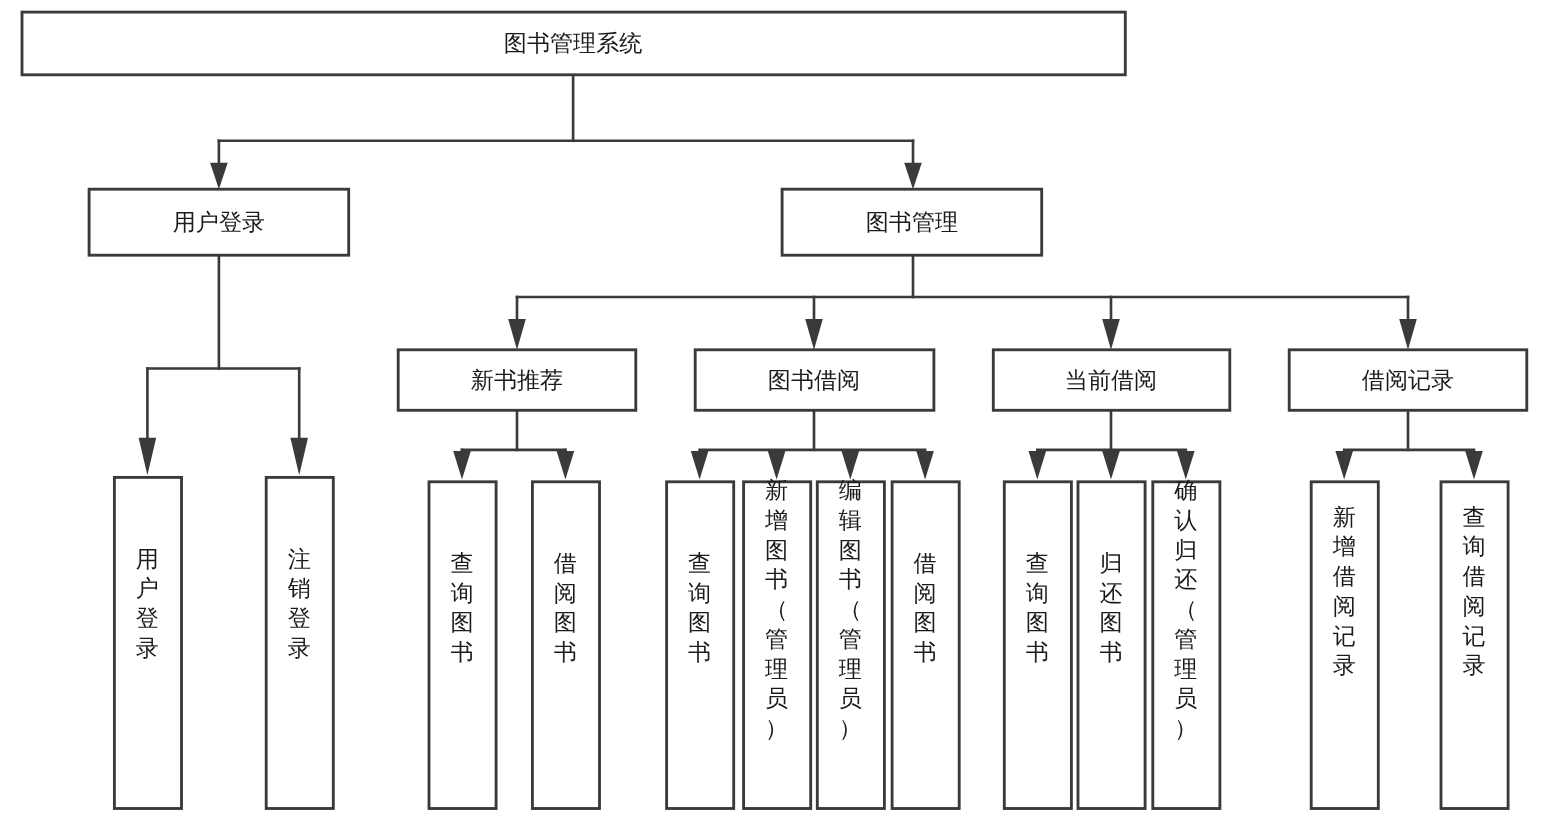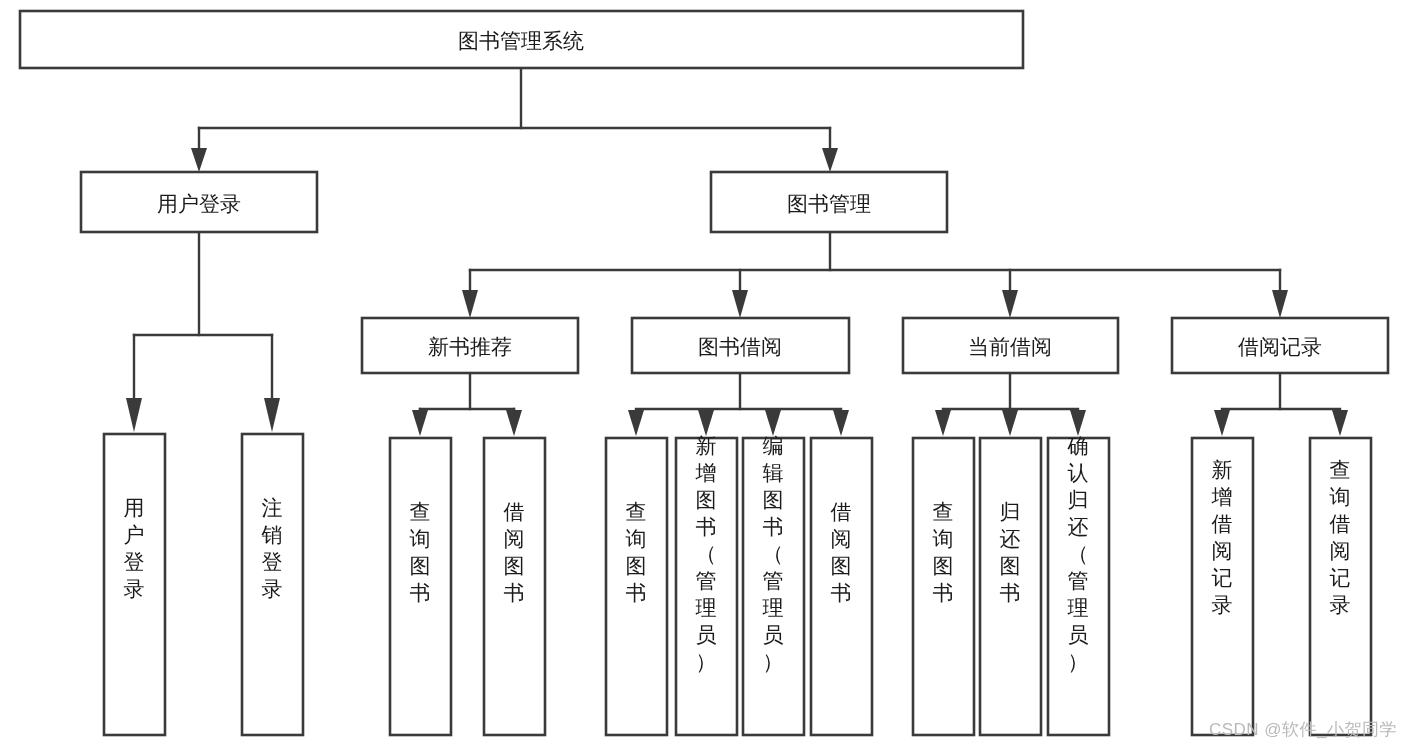--- a/index.html
+++ b/index.html
@@ -232,15 +232,14 @@
       <text class="node-label-v vtext" x="1222" y="477"><tspan x="1222" y="477">新</tspan><tspan x="1222" y="504">增</tspan><tspan x="1222" y="531">借</tspan><tspan x="1222" y="558">阅</tspan><tspan x="1222" y="585">记</tspan><tspan x="1222" y="612">录</tspan></text>
     </g>
 
     <g>
       <rect class="node-rect" x="1310" y="438" width="61" height="297"></rect>
       <text class="node-label-v vtext" x="1340" y="477"><tspan x="1340" y="477">查</tspan><tspan x="1340" y="504">询</tspan><tspan x="1340" y="531">借</tspan><tspan x="1340" y="558">阅</tspan><tspan x="1340" y="585">记</tspan><tspan x="1340" y="612">录</tspan></text>
     </g>
 
   </svg>
 
-  <div class="watermark">CSDN @软件_小贺同学</div>
 
 </div>
 
 </body></html>

